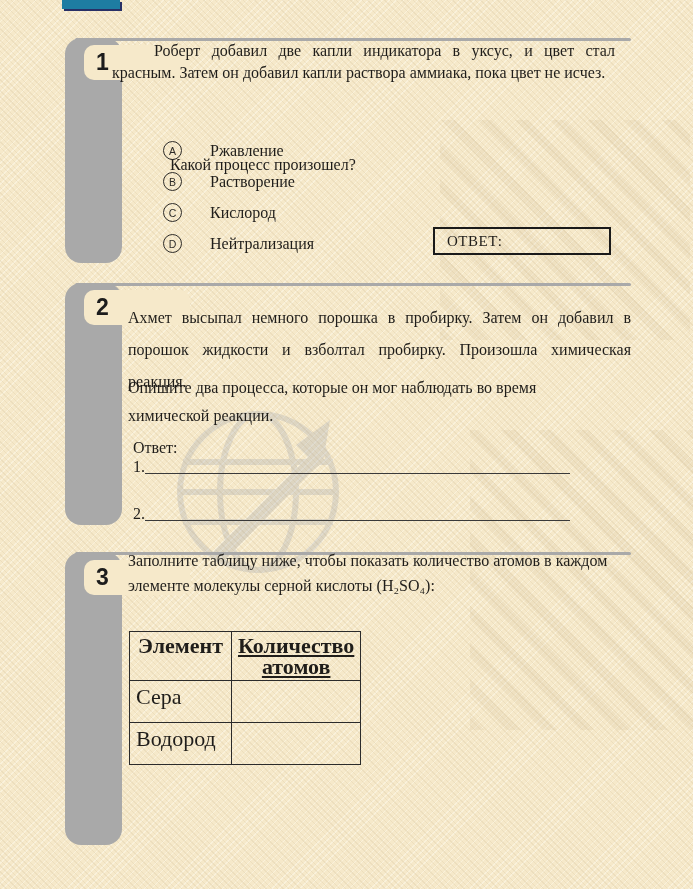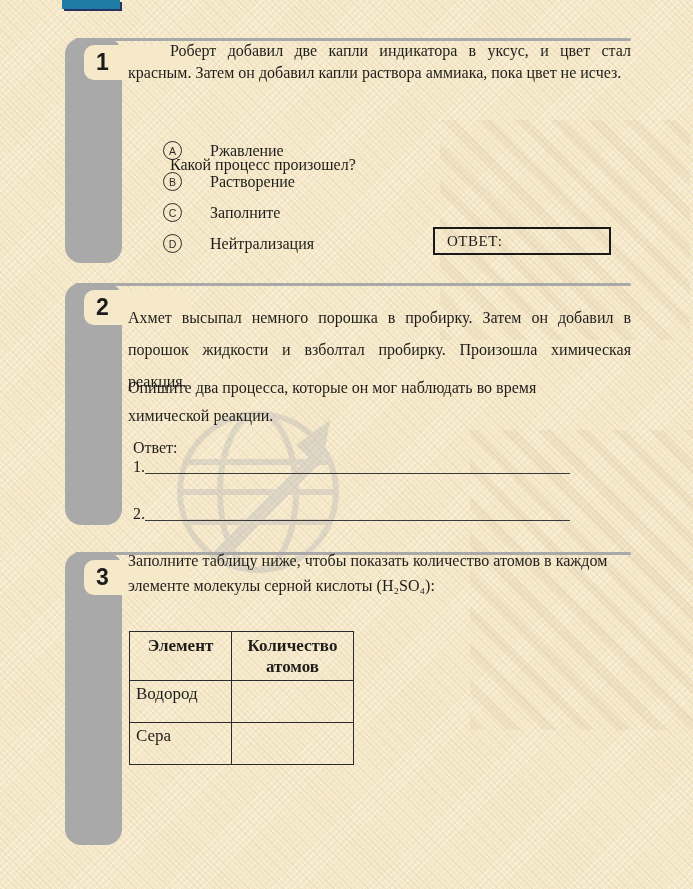--- a/index.html
+++ b/index.html
@@ -24,21 +24,21 @@
   .wm-streak.s2{left:470px;top:430px;width:223px;height:300px;}
   
   .rule{height:3px;background:#a9a9a9;border-radius:3px;z-index:1;}
   .tab{width:57px;background:#a9a9a9;border-radius:16px;z-index:2;}
   .numbox{left:84px;width:106px;height:35px;background:#f6e9ca;border-radius:10px;
     display:flex;align-items:center;padding-left:12px;box-sizing:border-box;z-index:3;}
   .qnum{font-family:"Liberation Sans","DejaVu Sans",sans-serif;font-weight:700;font-size:23px;color:#1c1c1c;}
   .body-text{font-size:16px;line-height:22px;z-index:4;}
   .just{text-align:justify;}
   
-  .q1-para{left:128px;top:40px;width:503px;text-indent:42px;}
+  .q1-para{left:112px;top:40px;width:503px;text-indent:42px;}
   .q1-question{left:170px;top:122px;width:460px;margin-top:32px;}
   .options{left:163px;top:141px;width:330px;z-index:4;}
   .opt-row{display:flex;align-items:center;gap:28px;height:19px;margin-bottom:12px;}
   .opt-circle{width:19px;height:19px;border:1.2px solid #2e2c29;border-radius:50%;
     display:flex;align-items:center;justify-content:center;box-sizing:border-box;flex:0 0 auto;}
   .opt-letter{font-family:"Liberation Sans","DejaVu Sans",sans-serif;font-size:10.5px;color:#2e2c29;}
   .opt-label{font-size:16px;}
   .answer-box{left:433px;top:227px;width:162px;height:24px;border:2px solid #1a1a1a;
     display:flex;align-items:center;padding-left:12px;box-sizing:content-box;z-index:4;background:transparent;}
   .answer-box span{font-size:15px;letter-spacing:0.5px;}
@@ -47,24 +47,24 @@
   .q2-instr{left:128px;top:374px;width:487px;line-height:28px;}
   .q2-ans-label{left:133px;top:437px;}
   .ans-line{left:133px;width:437px;height:20px;display:flex;align-items:flex-end;z-index:4;}
   .ans-line .lbl{font-size:16px;flex:0 0 auto;}
   .ans-line .rule-line{flex:1 1 auto;border-bottom:1.5px solid #3a3a3a;margin-bottom:2px;height:0;}
   .line1{top:456px;}
   .line2{top:503px;}
   
   .q3-para{left:128px;top:548px;width:502px;line-height:25px;}
   table.atoms{left:129px;top:631px;border-collapse:collapse;z-index:4;position:absolute;
-    font-size:17px;background:transparent;}
+    font-size:22px;background:transparent;}
   table.atoms td,table.atoms th{border:1.5px solid #2b2b2b;padding:3px 6px;box-sizing:border-box;}
   table.atoms th{width:102px;font-weight:700;text-align:center;vertical-align:top;line-height:21px;}
-  table.atoms th.c2{width:122px;}
+  table.atoms th.c2{width:122px;text-decoration:underline;}
   table.atoms td{height:42px;vertical-align:top;text-align:left;}
   table.atoms tr.hdr th{height:46px;}
 </style>
 </head>
 <body>
 
 <div class="page">
 
   <div class="abs teal-bar"></div>
 
@@ -98,21 +98,21 @@
     <div class="opt-row">
       <span class="opt-circle">
         <span class="opt-letter">B</span>
       </span>
       <span class="opt-label">Растворение</span>
     </div>
     <div class="opt-row">
       <span class="opt-circle">
         <span class="opt-letter">C</span>
       </span>
-      <span class="opt-label">Заполните</span>
+      <span class="opt-label">Кислород</span>
     </div>
     <div class="opt-row">
       <span class="opt-circle">
         <span class="opt-letter">D</span>
       </span>
       <span class="opt-label">Нейтрализация</span>
     </div>
   </div>
 
   <div class="abs answer-box">
@@ -146,23 +146,23 @@
 
   <div class="abs body-text q3-para">Заполните таблицу ниже, чтобы показать количество атомов в каждом элементе молекулы серной кислоты (H₂SO₄):</div>
 
   <table class="atoms">
     <tbody>
         <tr class="hdr">
       <th>Элемент</th>
       <th class="c2">Количество атомов</th>
     </tr>
     <tr>
-      <td>Водород</td>
+      <td>Сера</td>
       <td></td>
     </tr>
     <tr>
-      <td>Сера</td>
+      <td>Водород</td>
       <td></td>
     </tr>
   </tbody>
     </table>
 
 </div>
 
 </body></html>

